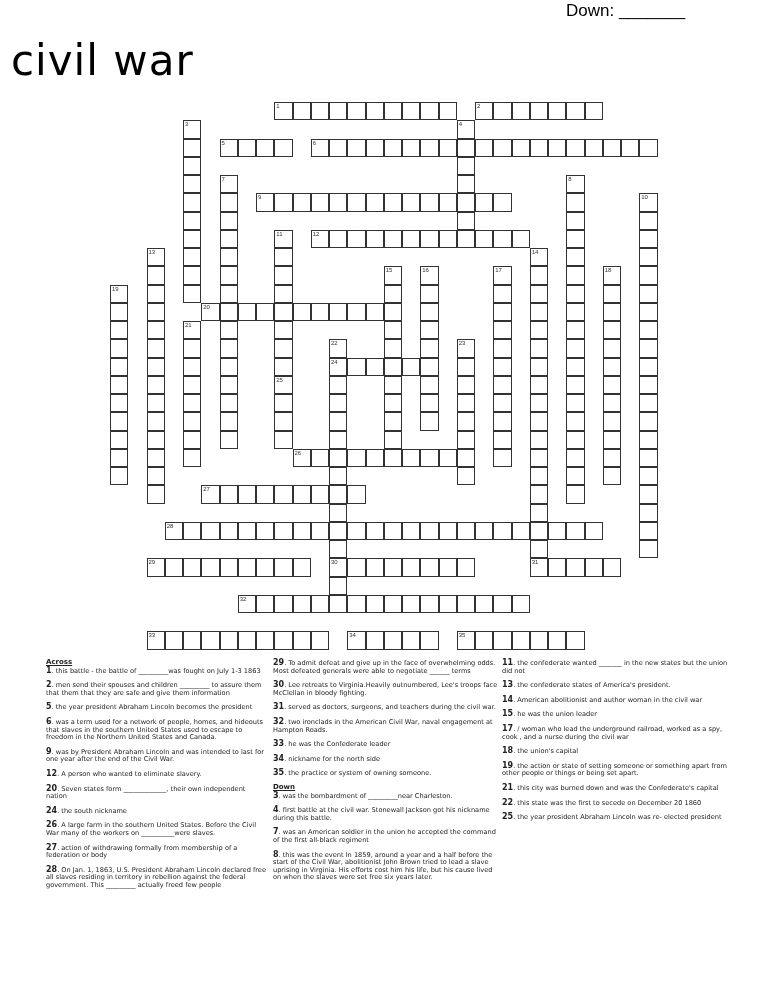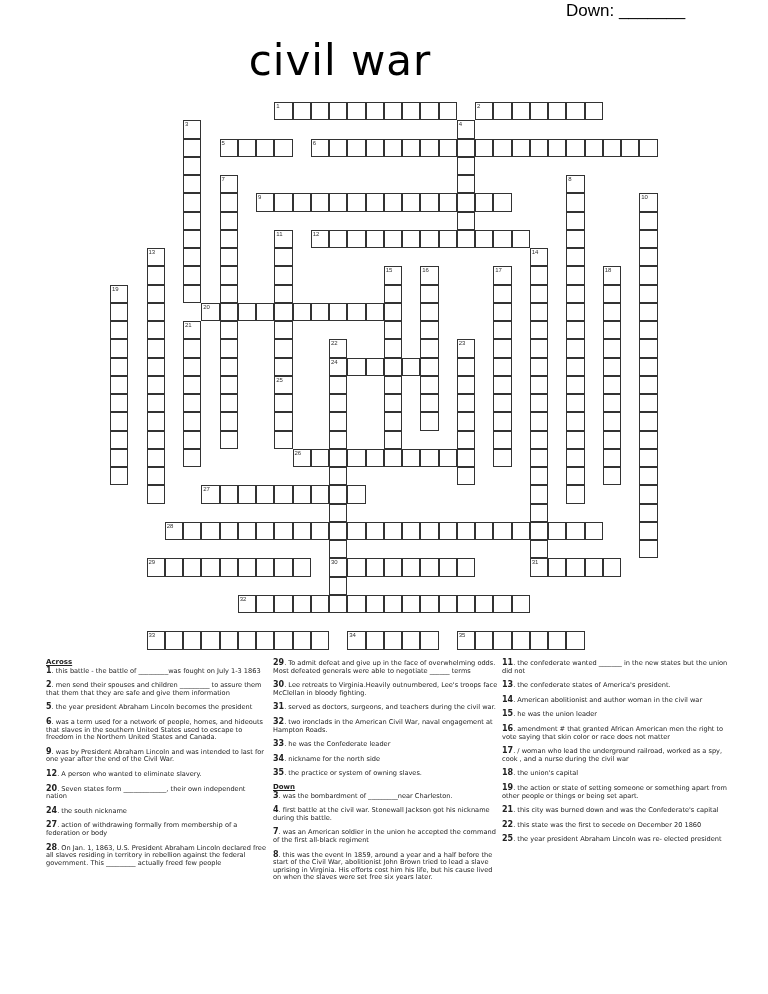--- a/index.html
+++ b/index.html
@@ -1,20 +1,20 @@
 <!DOCTYPE html>
 <html><head>
 <meta charset="utf-8">
 <style>
   html,body{margin:0;padding:0;background:#fff;}
   body{width:768px;height:994px;position:relative;overflow:hidden;font-family:"Liberation Sans",sans-serif;color:#000;}
   .hdr{position:absolute;top:0;left:0;width:768px;height:24px;font-size:17px;}
   .hdr .name{position:absolute;left:31px;top:1px;}
   .hdr .date{position:absolute;left:566px;top:1px;}
-  .title{position:absolute;top:36px;left:4px;width:672px;text-align:center;font-family:"DejaVu Sans",sans-serif;font-size:42px;letter-spacing:1px;}
+  .title{position:absolute;top:36px;left:11px;width:672px;font-family:"DejaVu Sans",sans-serif;font-size:42px;letter-spacing:1px;}
   #grid{position:absolute;left:110px;top:102px;width:560px;height:550px;}
   .cell{position:absolute;width:18.25px;height:18.25px;box-sizing:border-box;border:1px solid #333;background:#fff;}
   .cell .num{position:absolute;left:1px;top:0;font-size:6px;line-height:7px;color:#333;}
   .clues{position:absolute;top:659px;font-family:"DejaVu Sans",sans-serif;font-size:6.6px;line-height:7.6px;color:#222;}
   .clues .c{margin-bottom:6px;}
   .clues .c b{font-size:8px;}
   .clues .sec{font-weight:bold;text-decoration:underline;font-size:7px;}
   #col1{left:46px;width:222px;}
   #col2{left:273px;width:226px;}
   #col3{left:502px;width:232px;}
@@ -472,49 +472,49 @@
   <div class="sec">Across</div>
   <div id="list1">
       <div class="c"><b>1</b><span>. this battle - the battle of _________was fought on July 1-3 1863</span></div>
       <div class="c"><b>2</b><span>. men send their spouses and children _________ to assure them that them that they are safe and give them information</span></div>
       <div class="c"><b>5</b><span>. the year president Abraham Lincoln becomes the president</span></div>
       <div class="c"><b>6</b><span>. was a term used for a network of people, homes, and hideouts that slaves in the southern United States used to escape to freedom in the Northern United States and Canada.</span></div>
       <div class="c"><b>9</b><span>. was by President Abraham Lincoln and was intended to last for one year after the end of the Civil War.</span></div>
       <div class="c"><b>12</b><span>. A person who wanted to eliminate slavery.</span></div>
       <div class="c"><b>20</b><span>. Seven states form _____________, their own independent nation</span></div>
       <div class="c"><b>24</b><span>. the south nickname</span></div>
+      <div class="c"><b>26</b><span>. A large farm in the southern United States. Before the Civil War many of the workers on __________were slaves.</span></div>
       <div class="c"><b>27</b><span>. action of withdrawing formally from membership of a federation or body</span></div>
       <div class="c"><b>28</b><span>. On Jan. 1, 1863, U.S. President Abraham Lincoln declared free all slaves residing in territory in rebellion against the federal government. This _________ actually freed few people</span></div>
     </div>
 </div>
 <div class="clues" id="col2">
   <div id="list2a">
       <div class="c"><b>29</b><span>. To admit defeat and give up in the face of overwhelming odds. Most defeated generals were able to negotiate ______ terms</span></div>
       <div class="c"><b>30</b><span>. Lee retreats to Virginia.Heavily outnumbered, Lee's troops face McClellan in bloody fighting.</span></div>
       <div class="c"><b>31</b><span>. served as doctors, surgeons, and teachers during the civil war.</span></div>
       <div class="c"><b>32</b><span>. two ironclads in the American Civil War, naval engagement at Hampton Roads.</span></div>
       <div class="c"><b>33</b><span>. he was the Confederate leader</span></div>
       <div class="c"><b>34</b><span>. nickname for the north side</span></div>
-      <div class="c"><b>35</b><span>. the practice or system of owning slaves.</span></div>
+      <div class="c"><b>35</b><span>. the practice or system of owning someone.</span></div>
     </div>
   <div class="sec">Down</div>
   <div id="list2d">
       <div class="c"><b>3</b><span>. was the bombardment of _________near Charleston.</span></div>
       <div class="c"><b>4</b><span>. first battle at the civil war. Stonewall Jackson got his nickname during this battle.</span></div>
       <div class="c"><b>7</b><span>. was an American soldier in the union he accepted the command of the first all-black regiment</span></div>
       <div class="c"><b>8</b><span>. this was the event In 1859, around a year and a half before the start of the Civil War, abolitionist John Brown tried to lead a slave uprising in Virginia. His efforts cost him his life, but his cause lived on when the slaves were set free six years later.</span></div>
     </div>
 </div>
 <div class="clues" id="col3">
   <div id="list3">
       <div class="c"><b>11</b><span>. the confederate wanted _______ in the new states but the union did not</span></div>
       <div class="c"><b>13</b><span>. the confederate states of America's president.</span></div>
       <div class="c"><b>14</b><span>. American abolitionist and author woman in the civil war</span></div>
       <div class="c"><b>15</b><span>. he was the union leader</span></div>
-      <div class="c"><b>16</b><span>. amendment # that granted African American men the right to vote saying that skin color or race does not matter</span></div>
       <div class="c"><b>17</b><span>. / woman who lead the underground railroad, worked as a spy, cook , and a nurse during the civil war</span></div>
       <div class="c"><b>18</b><span>. the union's capital</span></div>
       <div class="c"><b>19</b><span>. the action or state of setting someone or something apart from other people or things or being set apart.</span></div>
       <div class="c"><b>21</b><span>. this city was burned down and was the Confederate's capital</span></div>
       <div class="c"><b>22</b><span>. this state was the first to secede on December 20 1860</span></div>
       <div class="c"><b>25</b><span>. the year president Abraham Lincoln was re- elected president</span></div>
     </div>
 </div>
 
 </body></html>

